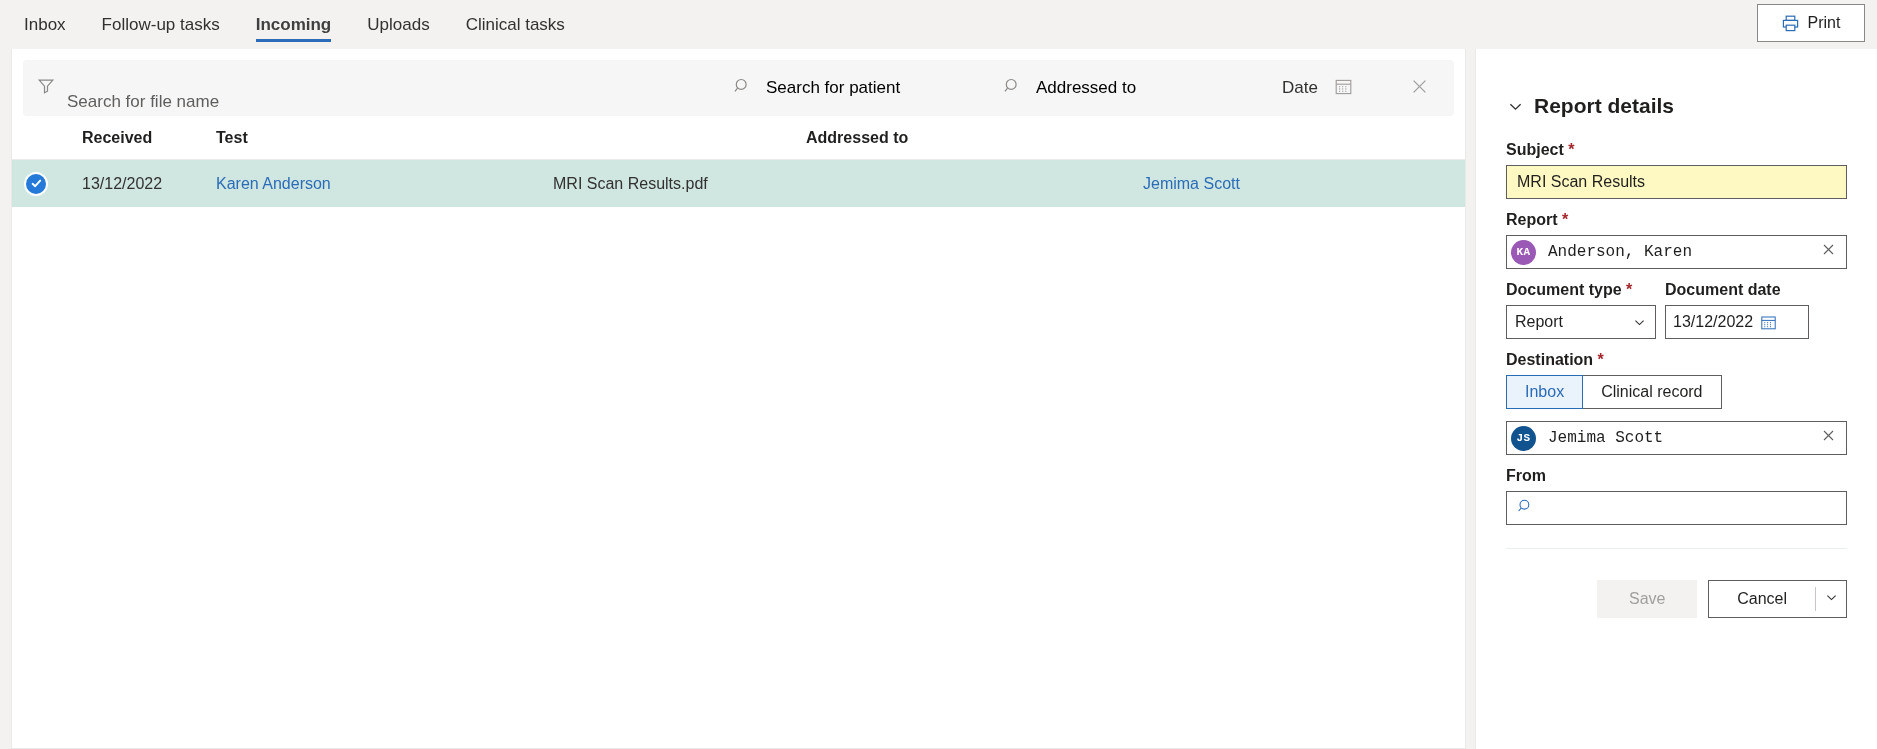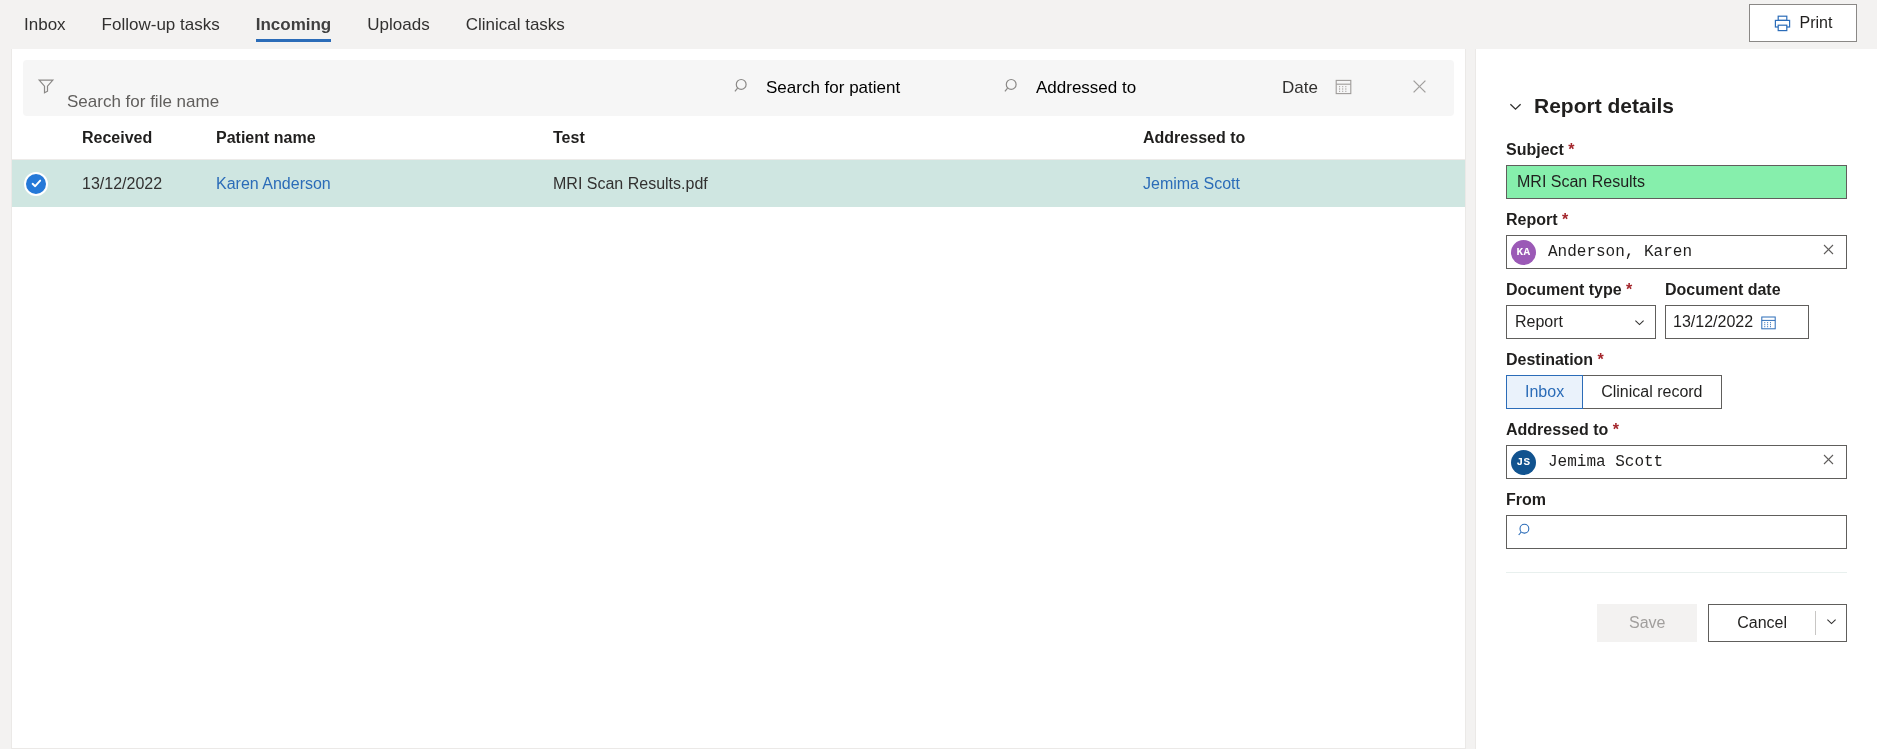--- a/index.html
+++ b/index.html
@@ -40,21 +40,21 @@
   .tab.active { font-weight: 700; color: #404040; }
   .tab.active::after {
     content: "";
     position: absolute;
     left: 18px; right: 18px; bottom: 7px;
     height: 3px;
     background: #2b6cb8;
   }
   .print-btn {
     position: absolute;
-    right: 20px; top: 4px;
+    right: 12px; top: 4px;
     width: 108px; height: 38px;
     background: #ffffff;
     border: 1px solid #8a8886;
     display: flex;
     align-items: center;
     justify-content: center;
     gap: 9px;
     font-size: 16px;
     color: #201f1e;
     cursor: pointer;
@@ -173,21 +173,21 @@
   .fld { margin-top: 12px; }
   .lbl {
     font-size: 16px; font-weight: 700; color: #201f1e;
     margin-bottom: 6px;
     display: block;
   }
   .req { color: #a4262c; font-weight: 700; }
   .txtbox {
     width: 100%; height: 34px;
     border: 1px solid #605e5c;
-    background: #86efac;
+    background: #fef9c3;
     display: flex; align-items: center;
     padding: 7px 8px;
     font-size: 16px; color: #201f1e;
   }
   .txtbox input {
     border: none; outline: none; width: 100%;
     font-size: 16px; color: #201f1e;
     font-family: "Liberation Sans", sans-serif;
     background: transparent;
   }
@@ -400,21 +400,20 @@
               <line x1="15.4" y1="3.6" x2="3.6" y2="15.4"></line>
           </svg>
         </span>
       </div>
     </div>
 
     <div class="tbl">
       <div class="thead">
         <div class="c-check"></div>
         <div class="c-recv cell">Received</div>
-        <div class="c-name cell">Patient name</div>
         <div class="c-test cell">Test</div>
         <div class="c-addr cell">Addressed to</div>
       </div>
 
       <div class="trow">
         <div class="c-check">
           <span class="check-circle">
             <svg width="13" height="13" viewBox="0 0 13 13" fill="none" stroke="#ffffff" stroke-width="1.9" stroke-linecap="round" stroke-linejoin="round">
               <polyline points="2.6,6.8 5.2,9.2 10.2,3.6"></polyline>
             </svg>
@@ -516,24 +515,20 @@
         <span>Destination</span>
         <span class="req">*</span>
       </span>
       <div class="seg">
         <div class="seg-item on">Inbox</div>
         <div class="seg-item">Clinical record</div>
       </div>
     </div>
 
     <div class="fld">
-      <span class="lbl">
-        <span>Addressed to</span>
-        <span class="req">*</span>
-      </span>
       <div class="person-box">
         <span class="avatar" id="addr-avatar" style="background: rgb(17, 83, 143);">JS</span>
         <span class="person-name">Jemima Scott</span>
         <span class="x-btn">
           <span>
             <svg width="15" height="15" viewBox="0 0 15 15" stroke="#605e5c" stroke-width="1.1">
               <line x1="3" y1="3" x2="12" y2="12"></line>
                 <line x1="12" y1="3" x2="3" y2="12"></line>
             </svg>
           </span>

